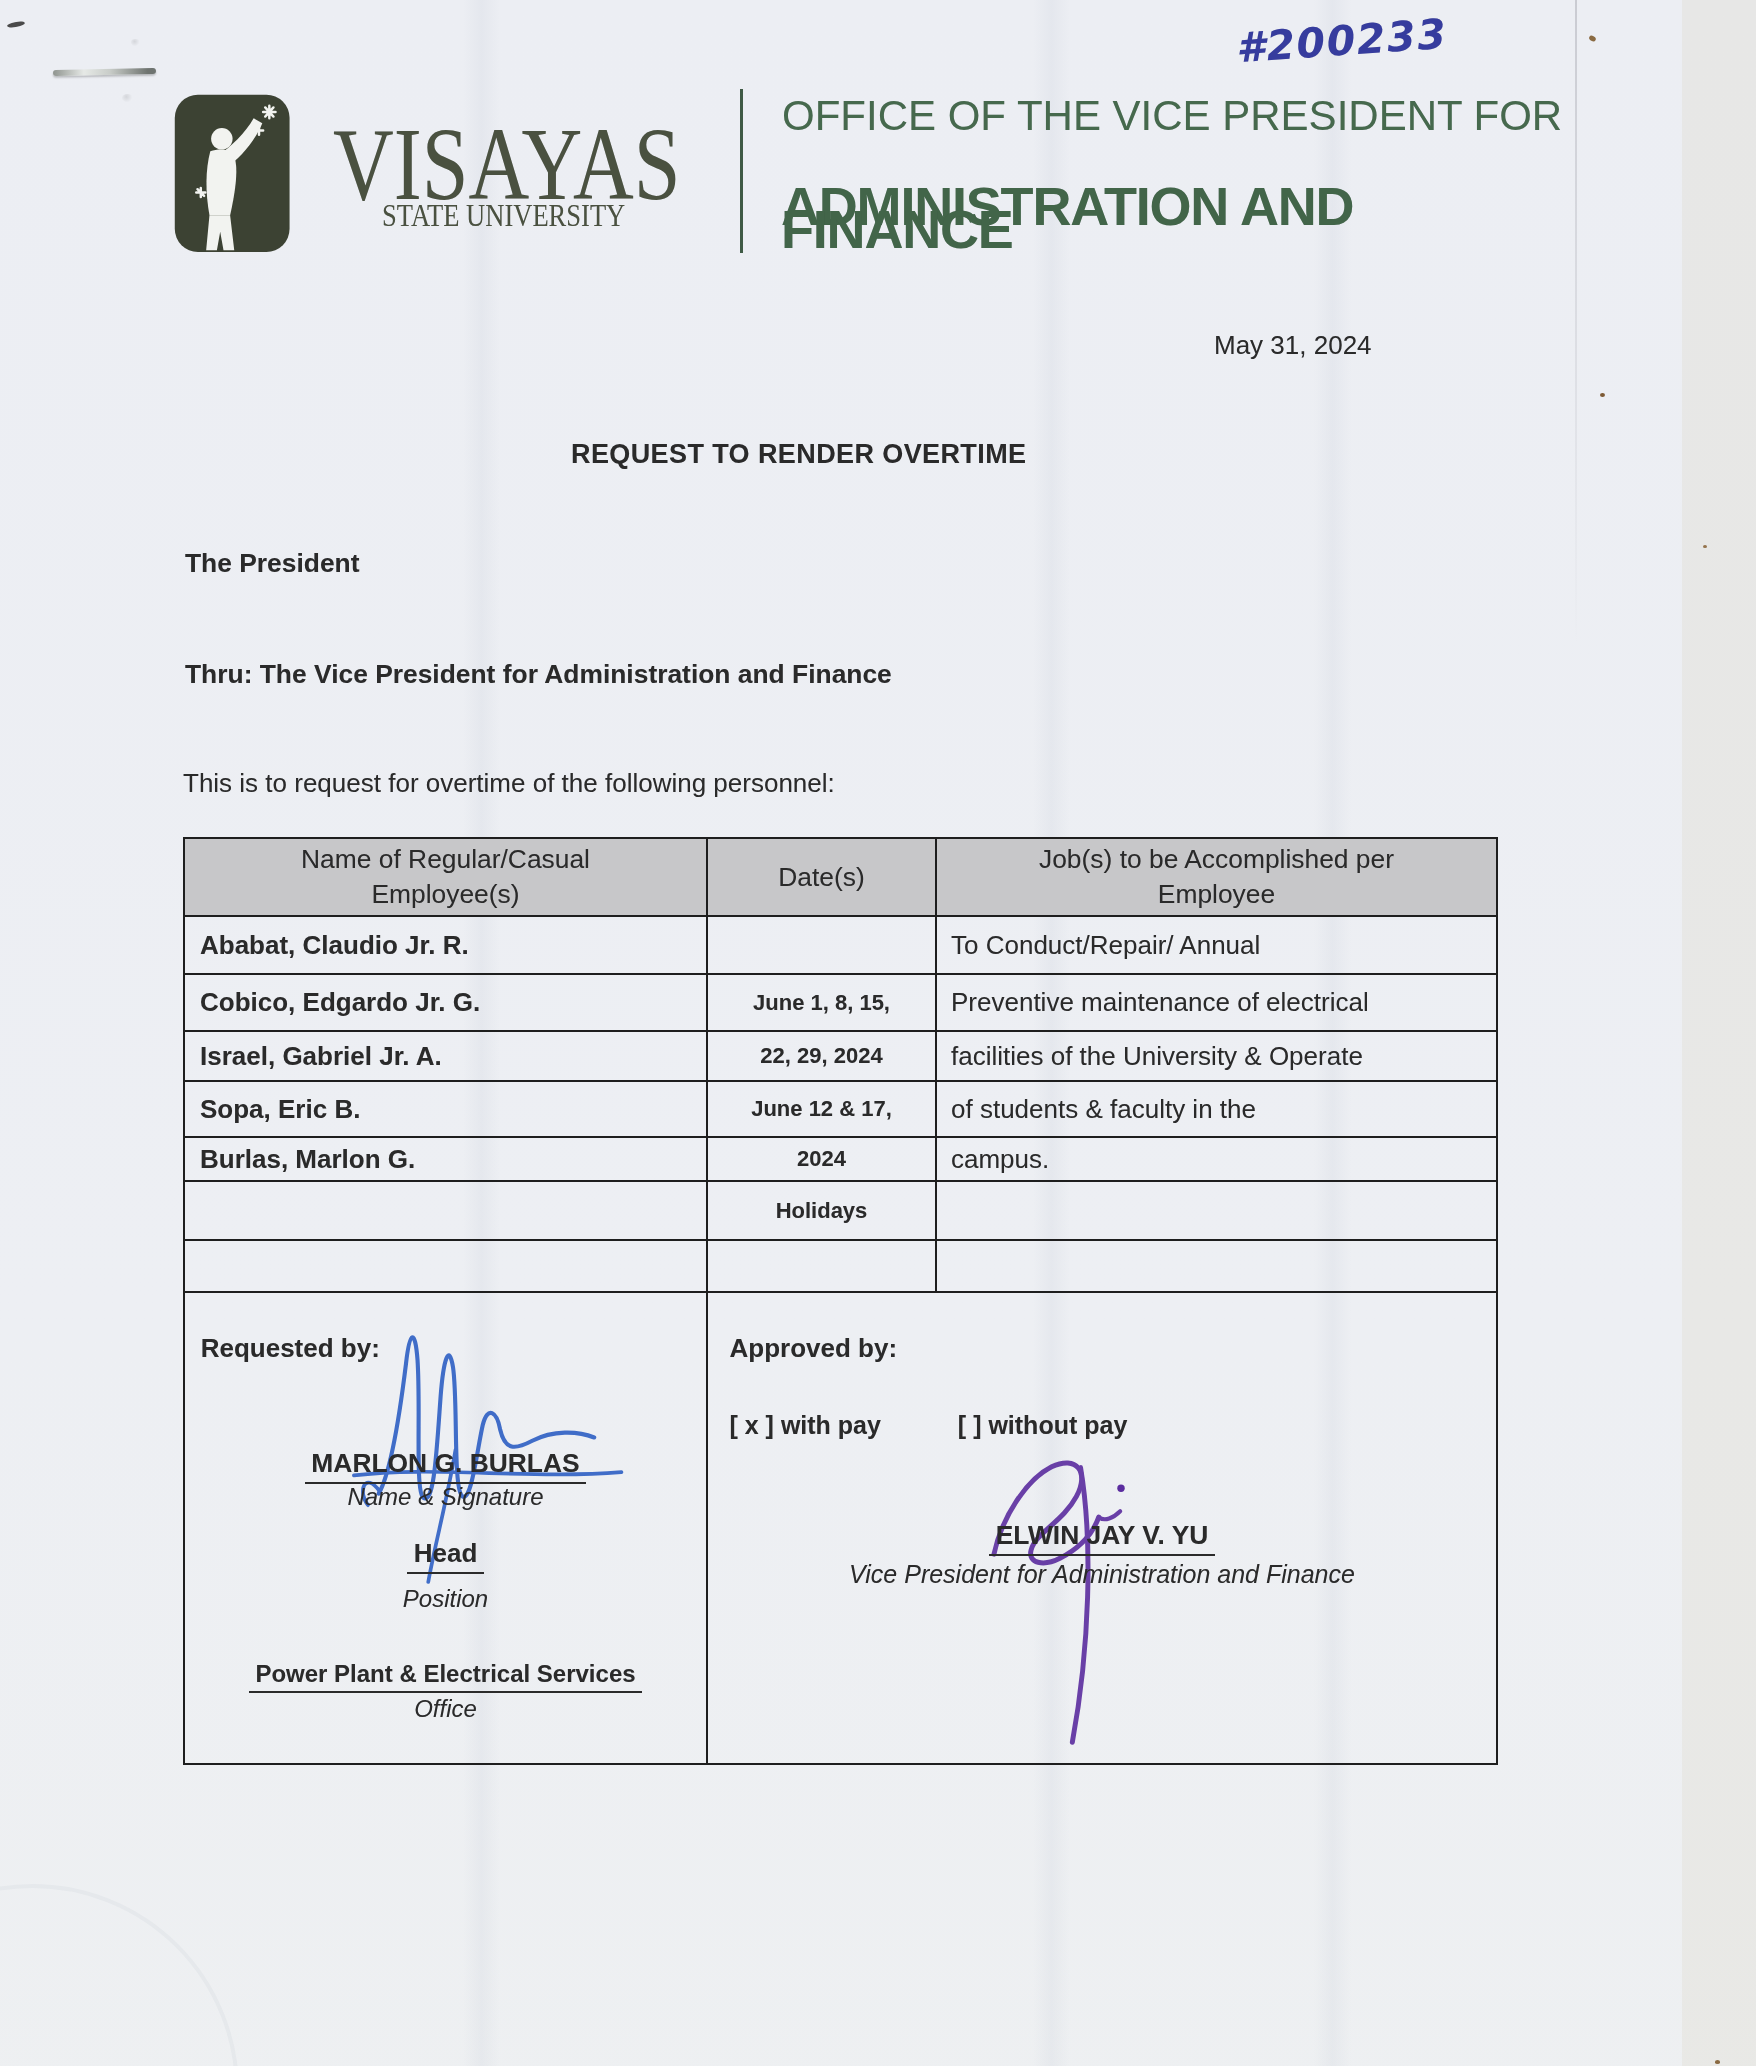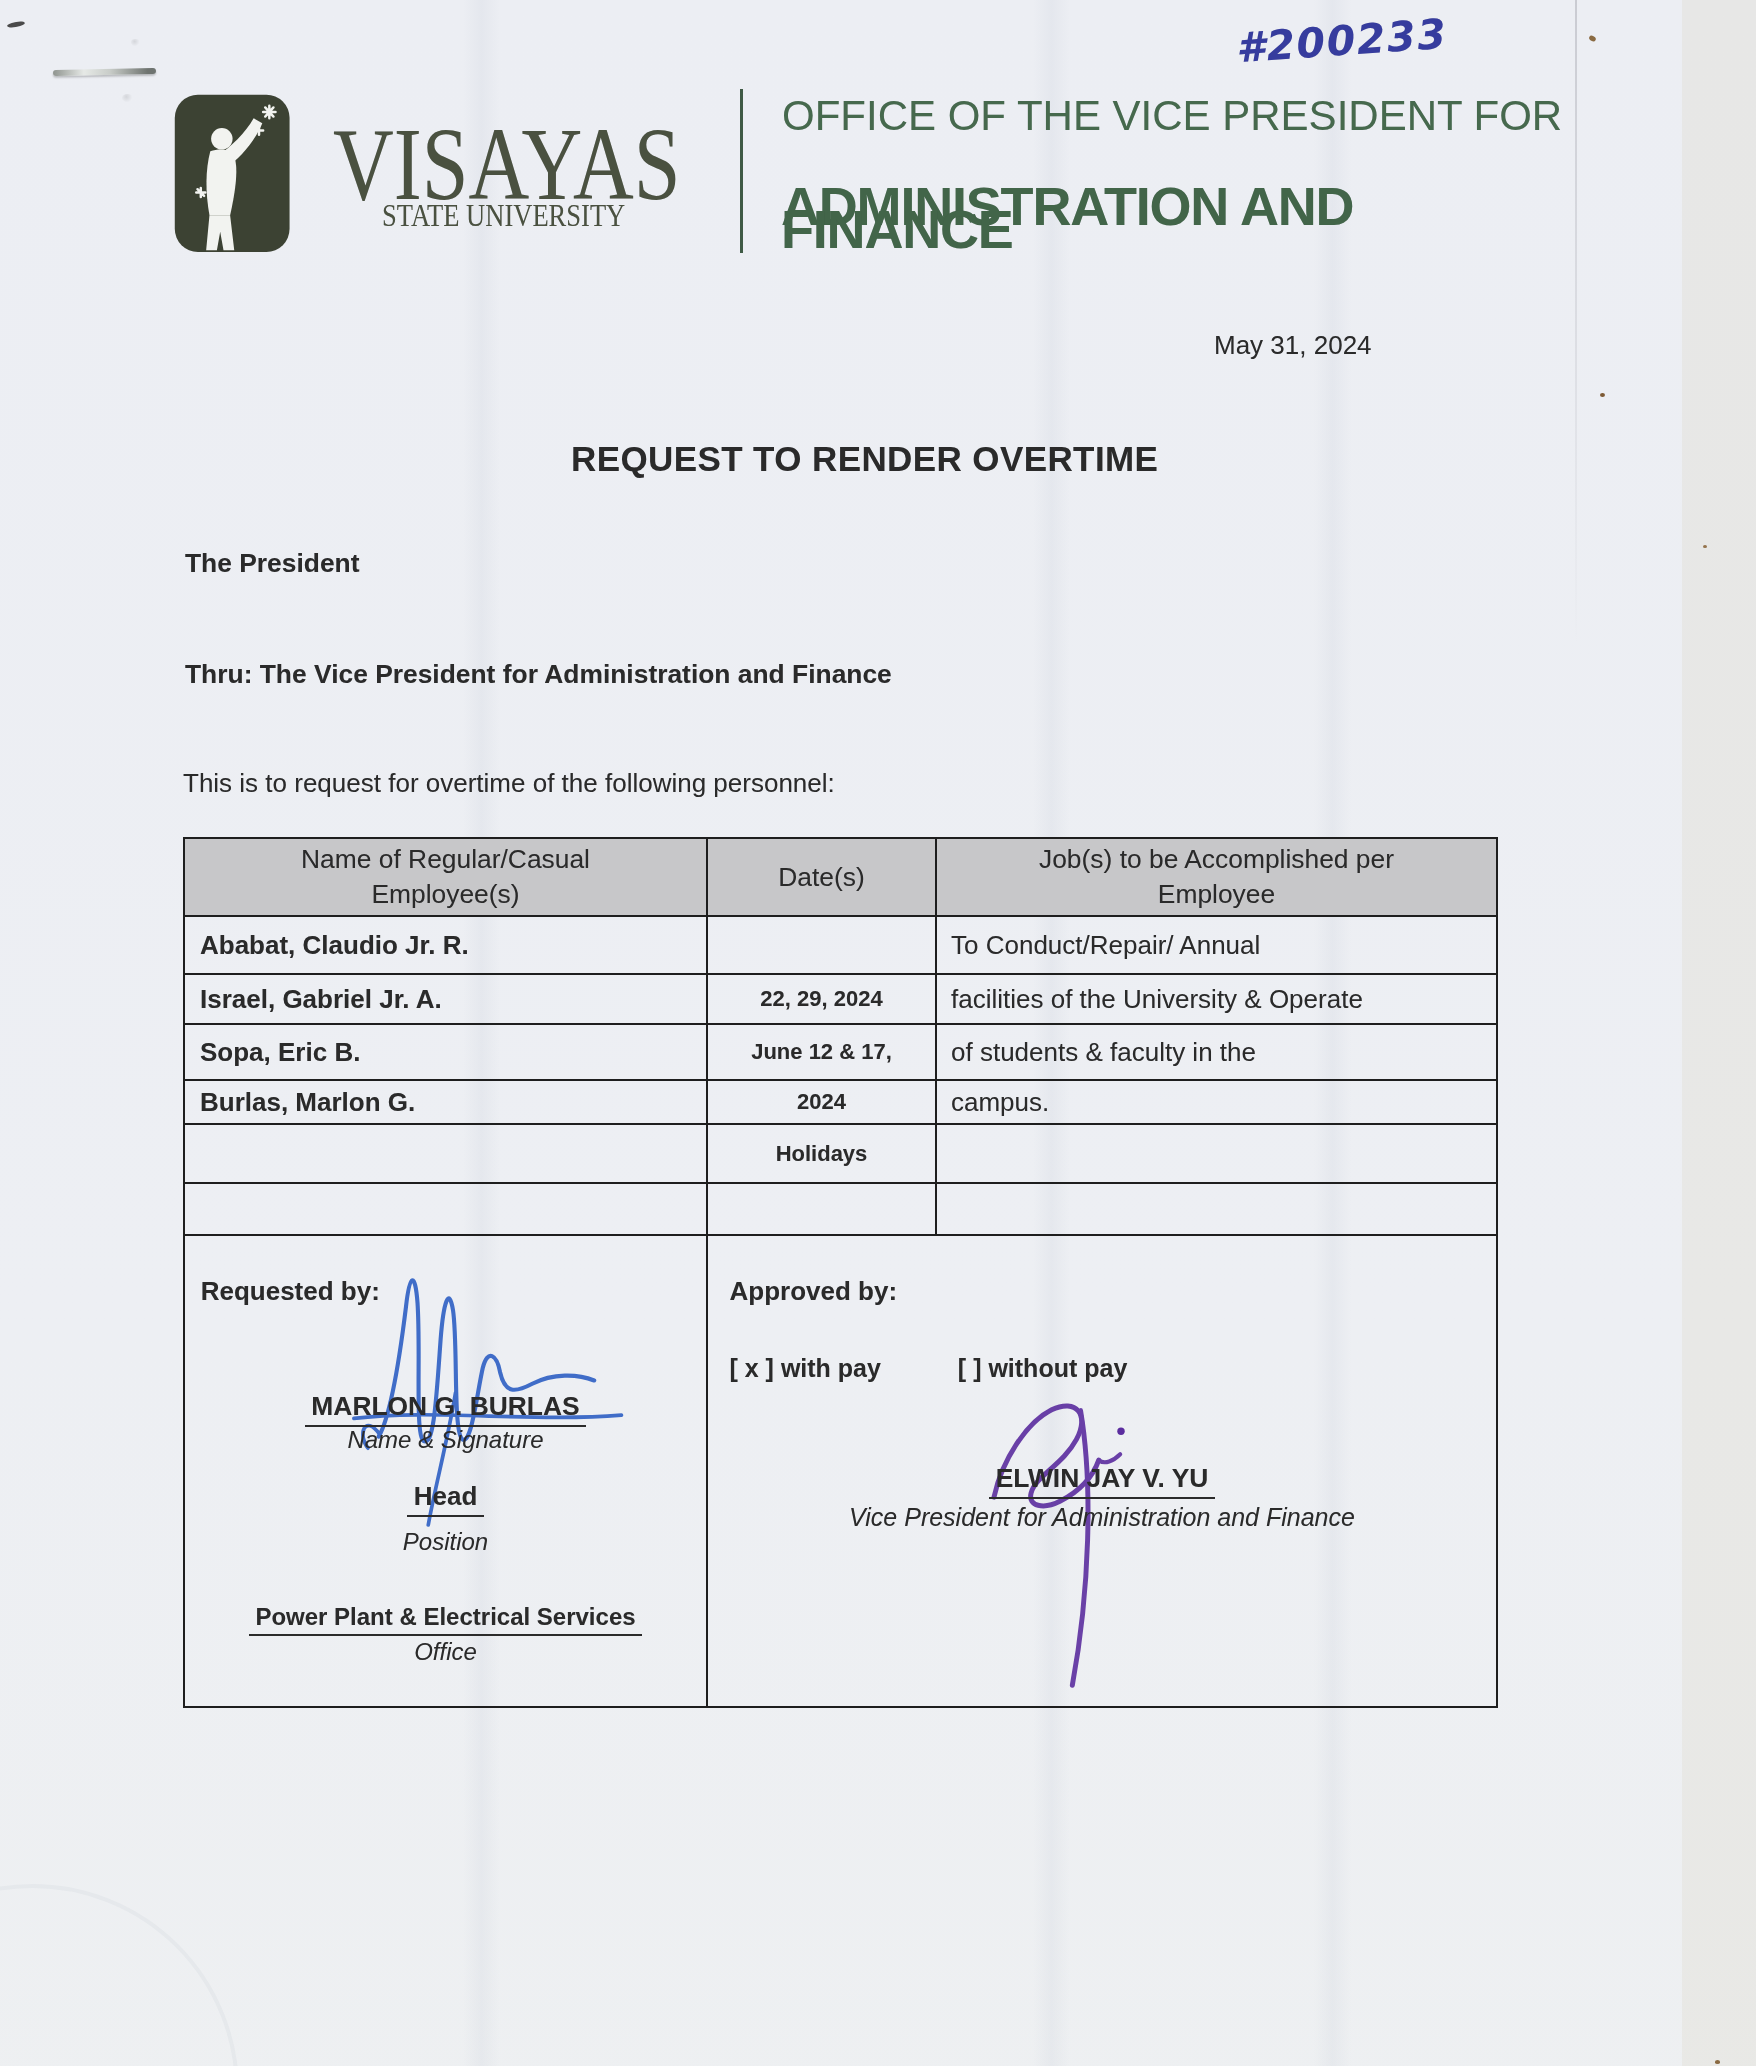--- a/index.html
+++ b/index.html
@@ -24,21 +24,21 @@
 
   
   .stamp{position:absolute;left:1236px;top:16.5px;font-size:41px;font-style:italic;font-weight:700;
          color:#363c9e;transform:rotate(-4deg);letter-spacing:1.7px;font-family:"DejaVu Sans",sans-serif;}
   .office-l1{position:absolute;left:782px;top:92px;font-size:42px;color:#46694d;white-space:nowrap;}
   .office-l2{position:absolute;left:781px;top:139px;font-size:54px;font-weight:700;letter-spacing:-1.2px;color:#426549;white-space:nowrap;margin-top:36px;}
   .office-l3{position:absolute;left:781px;top:198px;font-size:54px;font-weight:700;letter-spacing:-1.2px;color:#426549;white-space:nowrap;}
   .separator{position:absolute;left:740px;top:89px;width:2.9px;height:164px;background:#3f5a45;}
 
   .letter-date{position:absolute;left:1214px;top:330px;font-size:26px;}
-  .doc-title{position:absolute;left:571px;top:439px;font-size:35px;font-weight:700;letter-spacing:0.4px;}
+  .doc-title{position:absolute;left:571px;top:439px;font-size:27px;font-weight:700;letter-spacing:0.4px;}
   .recipient{position:absolute;left:185px;top:548px;font-size:26.4px;font-weight:700;}
   .thru{position:absolute;left:185px;top:659px;font-size:26.4px;font-weight:700;}
   .intro{position:absolute;left:183px;top:768px;font-size:26px;}
 
   
   table.main{position:absolute;left:183px;top:837px;width:1313px;border-collapse:collapse;table-layout:fixed;}
   table.main th,table.main td{border:2.1px solid #1e1e1e;overflow:hidden;}
   table.main th{background:#c7c7c9;font-weight:400;font-size:26.4px;text-align:center;vertical-align:middle;line-height:35px;height:74px;}
   .hl{display:block;}
   td.name{font-size:26px;font-weight:700;padding-left:15px;vertical-align:middle;}
@@ -131,20 +131,25 @@
           <span class="hl">Employee</span>
         </th>
       </tr>
     </thead>
     <tbody>
       <tr class="r1">
         <td class="name">Ababat, Claudio Jr. R.</td>
         <td class="date"></td>
         <td class="job">To Conduct/Repair/ Annual</td>
       </tr>
+      <tr class="r2">
+        <td class="name">Cobico, Edgardo Jr. G.</td>
+        <td class="date">June 1, 8, 15,</td>
+        <td class="job">Preventive maintenance of electrical</td>
+      </tr>
       <tr class="r3">
         <td class="name">Israel, Gabriel Jr. A.</td>
         <td class="date">22, 29, 2024</td>
         <td class="job">facilities of the University &amp; Operate</td>
       </tr>
       <tr class="r5">
         <td class="name">Sopa, Eric B.</td>
         <td class="date">June 12 &amp; 17,</td>
         <td class="job">of students &amp; faculty in the</td>
       </tr>

